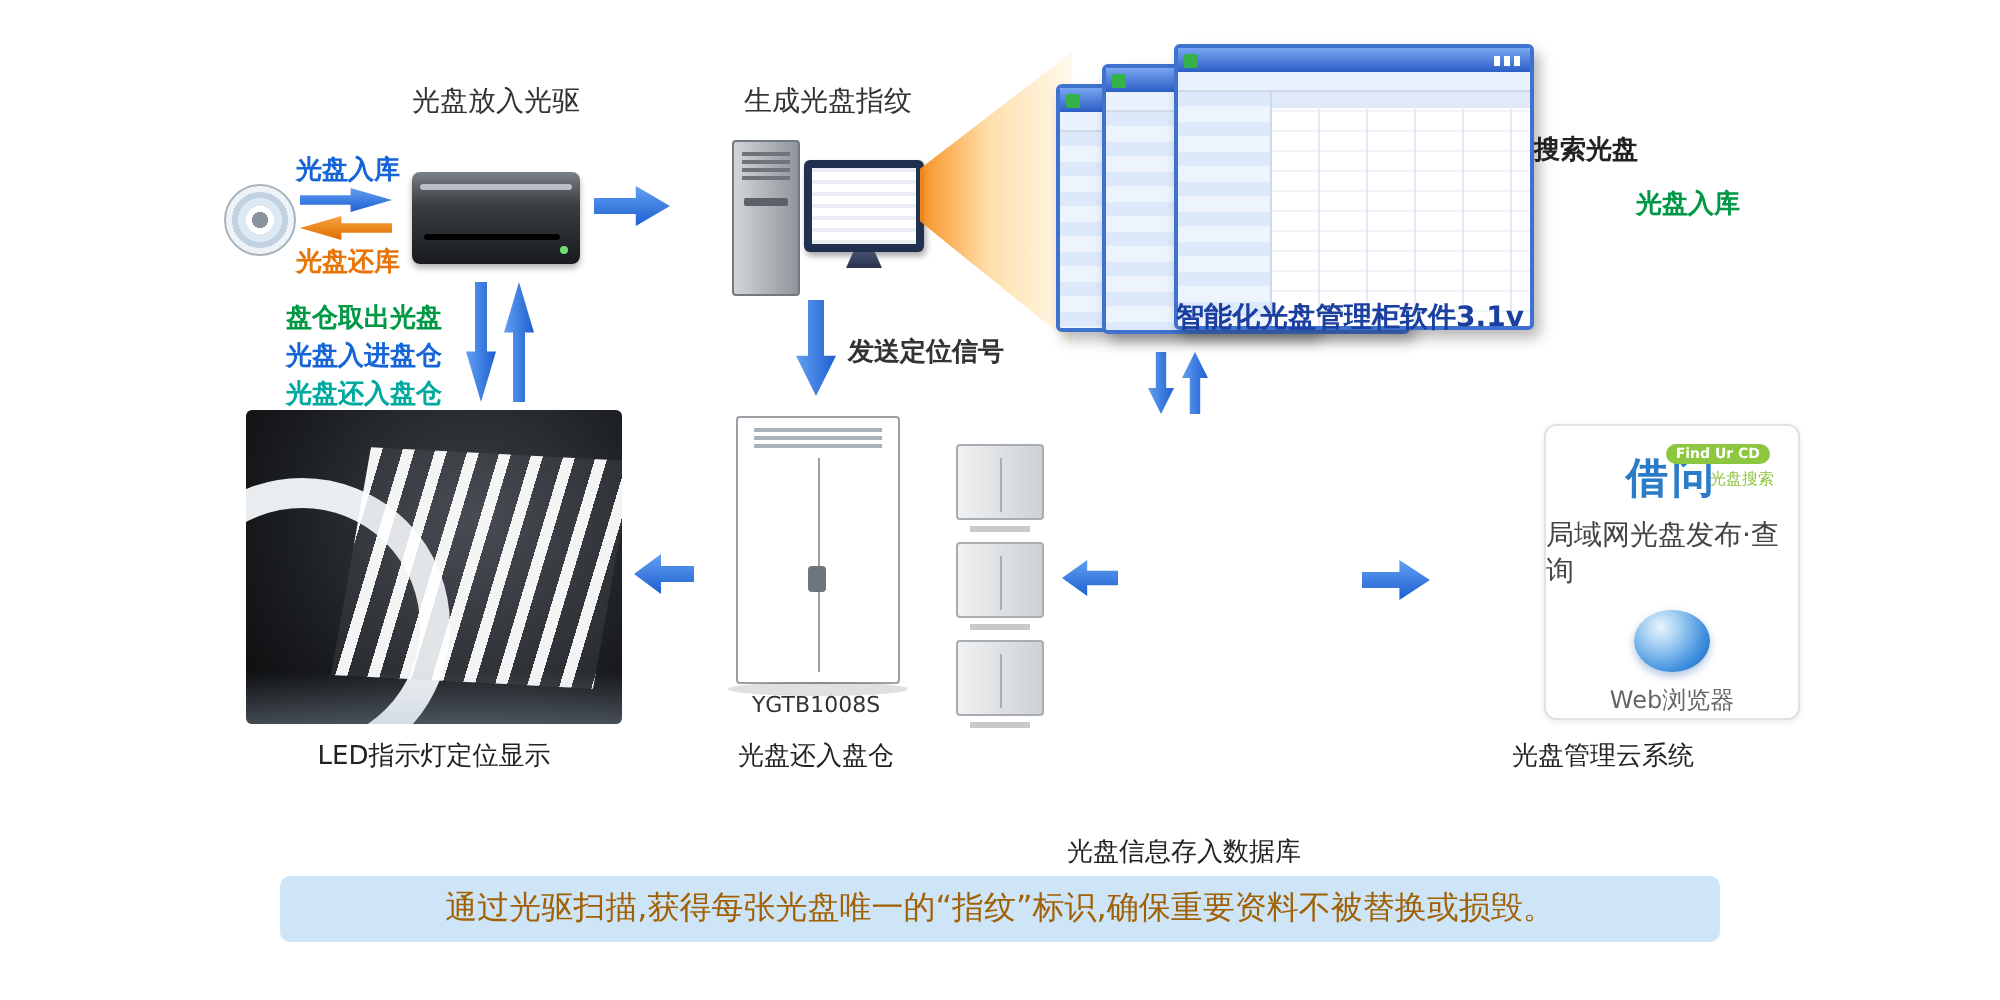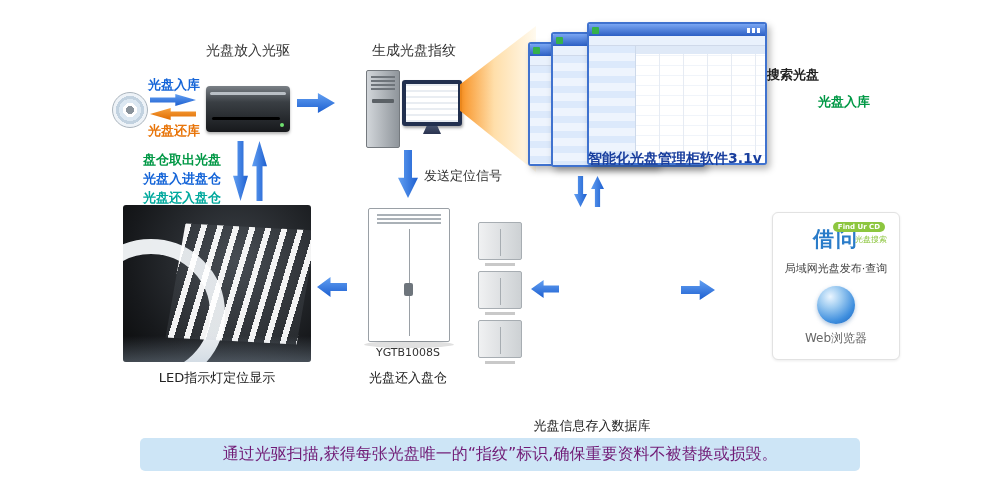--- a/index.html
+++ b/index.html
@@ -84,31 +84,31 @@
   .db-lbl{position:absolute;left:0;right:0;bottom:9px;font-size:11px;color:#333;text-align:center;}
 
   
   .cloud-card{background:#fff;border:1px solid #e2e2e2;border-radius:6px;box-shadow:0 1px 3px rgba(0,0,0,.08);
         display:flex;flex-direction:column;align-items:center;padding-top:12px;box-sizing:border-box;margin-left:35px;}
   .brand-row{position:relative;height:30px;width:100%;text-align:center;}
   .brand{font-size:21px;font-weight:bold;color:#2a7cc9;letter-spacing:2px;}
   .badge{position:absolute;right:14px;top:-3px;background:#8dc63f;color:#fff;font-size:7px;
         padding:1px 5px;border-radius:7px;font-weight:bold;}
   .brand-sub{position:absolute;right:12px;top:9px;color:#8dc63f;font-size:8px;}
-  .cloud-desc{font-size:11px;color:#444;margin-top:6px;}
+  .cloud-desc{font-size:14px;color:#444;margin-top:6px;}
   .sphere{width:38px;height:38px;border-radius:50%;margin-top:10px;
         background:radial-gradient(circle at 35% 28%, #eaf5ff 0%, #9fccf1 30%, #3e8ede 68%, #1b5fb8 100%);
         box-shadow:0 2px 4px rgba(30,90,160,.35);}
   .browser-lbl{font-size:12px;color:#666;margin-top:6px;}
 
   .caption{font-size:13px;color:#222;text-align:center;}
 
   
   .banner{background:#cde5f6;border-radius:5px;display:flex;align-items:center;justify-content:center;
-        font-size:16px;color:#701a75;}
+        font-size:16px;color:#a16207;}
 </style>
 </head>
 <body>
 
 <div class="stage">
 
   <div class="abs sec-title ctr" style="left:186px;top:42px;width:124px;">光盘放入光驱</div>
   <div class="abs cd" style="left:112px;top:92px;"></div>
   <div class="abs lbl blue" style="left:148px;top:76px;">光盘入库</div>
   <div class="ar right" style="left:150px;top:94px;width:46px;height:12px;"></div>
@@ -161,21 +161,21 @@
         <div class="win-side"></div>
         <div class="win-main"></div>
       </div>
   </div>
   <div class="abs sw-title ctr" style="left:584px;top:150px;width:182px;z-index:6;">智能化光盘管理柜软件3.1v</div>
 
   <div class="abs" style="left:767px;top:66px;font-size:13px;font-weight:bold;color:#222;">搜索光盘</div>
   <div class="abs lbl green" style="left:818px;top:93px;">光盘入库</div>
 
   <div class="ar down" style="left:398px;top:150px;width:20px;height:48px;"></div>
-  <div class="abs" style="left:424px;top:167px;font-size:13px;font-weight:400;color:#333;">发送定位信号</div>
+  <div class="abs" style="left:424px;top:167px;font-size:13px;font-weight:700;color:#333;">发送定位信号</div>
 
   <div class="abs" style="left:143px;top:150px;line-height:19px;">
     <div class="lbl green">盘仓取出光盘</div>
     <div class="lbl blue">光盘入进盘仓</div>
     <div class="lbl teal">光盘还入盘仓</div>
   </div>
   <div class="ar down" style="left:233px;top:141px;width:15px;height:60px;"></div>
   <div class="ar up" style="left:252px;top:141px;width:15px;height:60px;"></div>
 
   <div class="ar down" style="left:574px;top:176px;width:13px;height:31px;"></div>
@@ -210,16 +210,17 @@
       <span class="brand-sub">光盘搜索</span>
     </div>
     <div class="cloud-desc">局域网光盘发布·查询</div>
     <div class="sphere"></div>
     <div class="browser-lbl">Web浏览器</div>
   </div>
 
   <div class="abs caption" style="left:123px;top:369px;width:188px;">LED指示灯定位显示</div>
   <div class="abs caption" style="left:337px;top:369px;width:142px;">光盘还入盘仓</div>
   <div class="abs caption" style="left:516px;top:369px;width:152px;margin-top:48px;">光盘信息存入数据库</div>
+  <div class="abs caption" style="left:733px;top:369px;width:137px;">光盘管理云系统</div>
 
   <div class="abs banner" style="left:140px;top:438px;width:720px;height:33px;">通过光驱扫描,获得每张光盘唯一的“指纹”标识,确保重要资料不被替换或损毁。</div>
 
 </div>
 
 </body></html>

